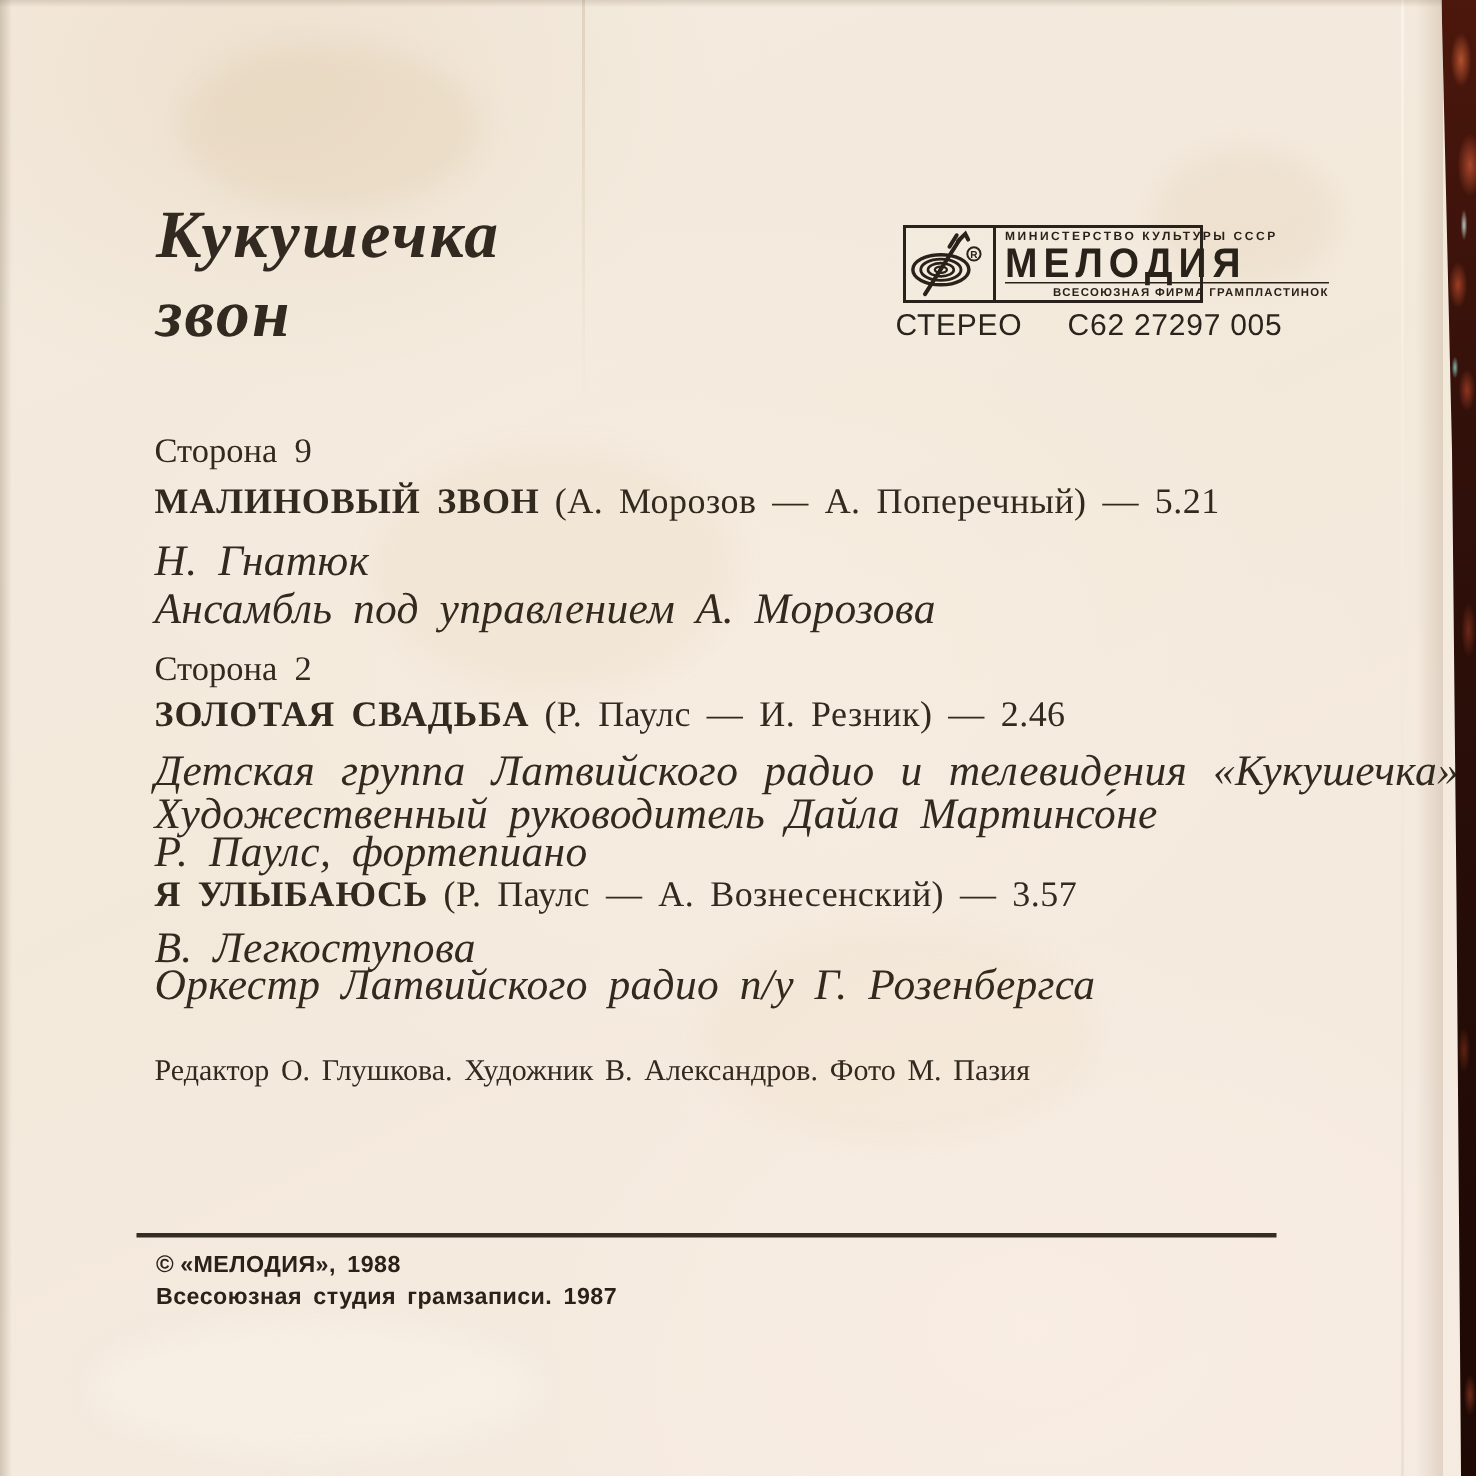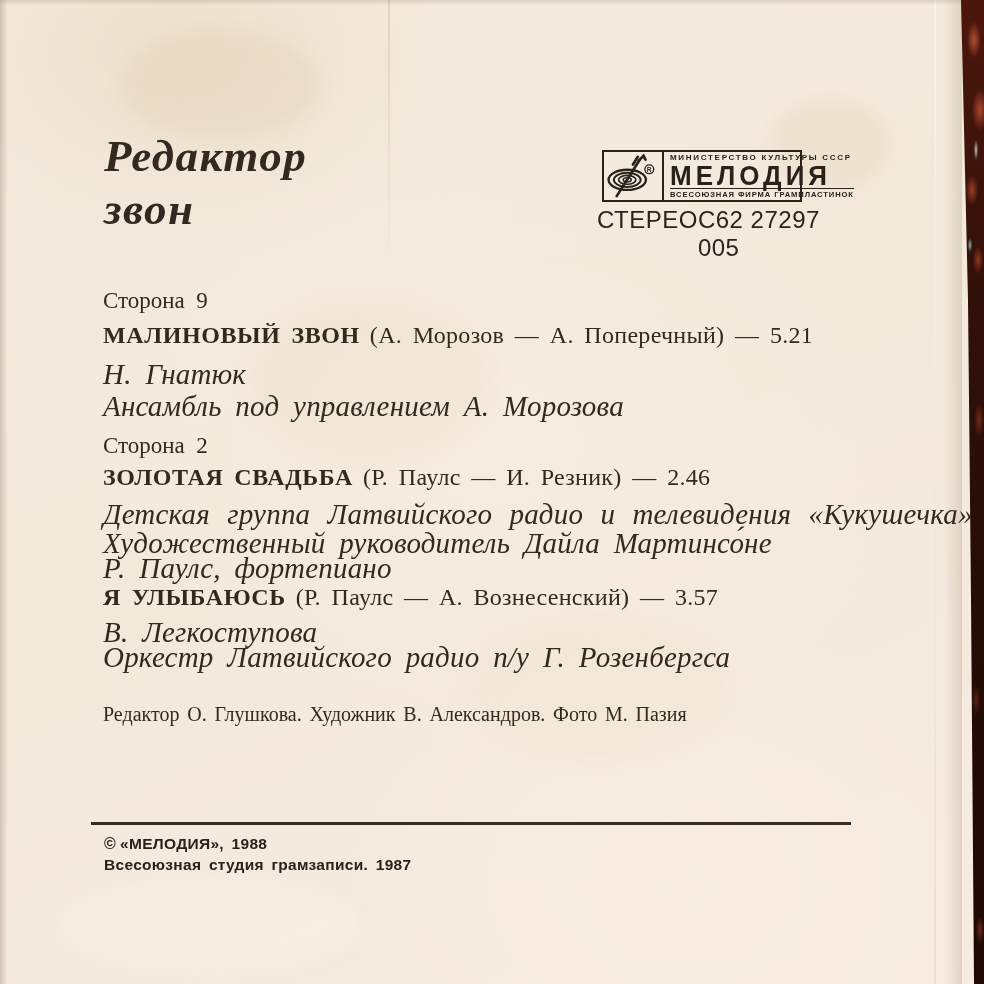--- a/index.html
+++ b/index.html
@@ -58,24 +58,24 @@
     position:absolute;left:602px;top:150px;width:200px;height:52px;
     border:2.5px solid #29221a;box-sizing:border-box;display:flex;
     color:#29221a;background:rgba(255,255,255,.06);
   }
   .logo-emblem{width:66px;border-right:2px solid #29221a;box-sizing:border-box;display:flex;align-items:center;justify-content:center;}
   .logo-right{flex:1;display:flex;flex-direction:column;justify-content:center;padding:2px 5px 2px 6px;
     font-family:"Liberation Sans","DejaVu Sans",sans-serif;}
   .logo-ministry{font-size:8px;font-weight:700;letter-spacing:1.7px;white-space:nowrap;}
   .logo-brand{font-size:26px;font-weight:700;letter-spacing:4px;line-height:26px;transform:scaleY(1.06);transform-origin:left center;white-space:nowrap;}
   .logo-rule{border:0;border-top:1.6px solid #29221a;margin:0 0 1px 0;}
-  .logo-firm{font-size:7.6px;font-weight:700;letter-spacing:.9px;white-space:nowrap;}
+  .logo-firm{font-size:7.6px;font-weight:700;letter-spacing:.9px;white-space:nowrap;margin-left:32px;}
   .catalog-row{
     position:absolute;left:597px;top:206px;width:258px;display:flex;justify-content:space-between;
-    font-family:"Liberation Sans","DejaVu Sans",sans-serif;font-size:24px;font-weight:400;
+    font-family:"Liberation Sans","DejaVu Sans",sans-serif;font-size:20px;font-weight:400;
     letter-spacing:.5px;color:#2b241d;
   }
   
   .line{position:absolute;left:103px;color:#32291f;white-space:nowrap;}
   .side-label{font-size:23px;word-spacing:.25em;}
   .track{font-size:24px;word-spacing:.18em;letter-spacing:.3px;}
   .track .track-title{font-weight:700;letter-spacing:.6px;}
   .track .track-credits{margin-left:10px;}
   .perf{font-style:italic;font-size:29px;word-spacing:.22em;letter-spacing:.2px;}
   .perf.wide{word-spacing:.34em;}
@@ -98,21 +98,21 @@
   <div class="stain s3"></div>
   <div class="stain s4"></div>
   <div class="stain s5"></div>
   <div class="crease c1"></div>
   <div class="crease c2"></div>
   <div class="edge-left"></div>
   <div class="edge-top"></div>
   <div class="edge-right-shadow"></div>
 
   <h1 class="album-title">
-    <span>Редактор</span>
+    <span>Кукушечка</span>
     <span>звон</span>
   </h1>
 
   <div class="logo-box">
     <div class="logo-emblem">
       <svg width="58" height="46" viewBox="0 0 60 48" aria-hidden="true">
         <g stroke="#29221a" fill="none">
           <ellipse cx="24" cy="28" rx="19.5" ry="10.5" stroke-width="2.4"></ellipse>
           <ellipse cx="24" cy="28" rx="14" ry="7.4" stroke-width="2"></ellipse>
           <ellipse cx="24" cy="28" rx="9" ry="4.6" stroke-width="1.8"></ellipse>

